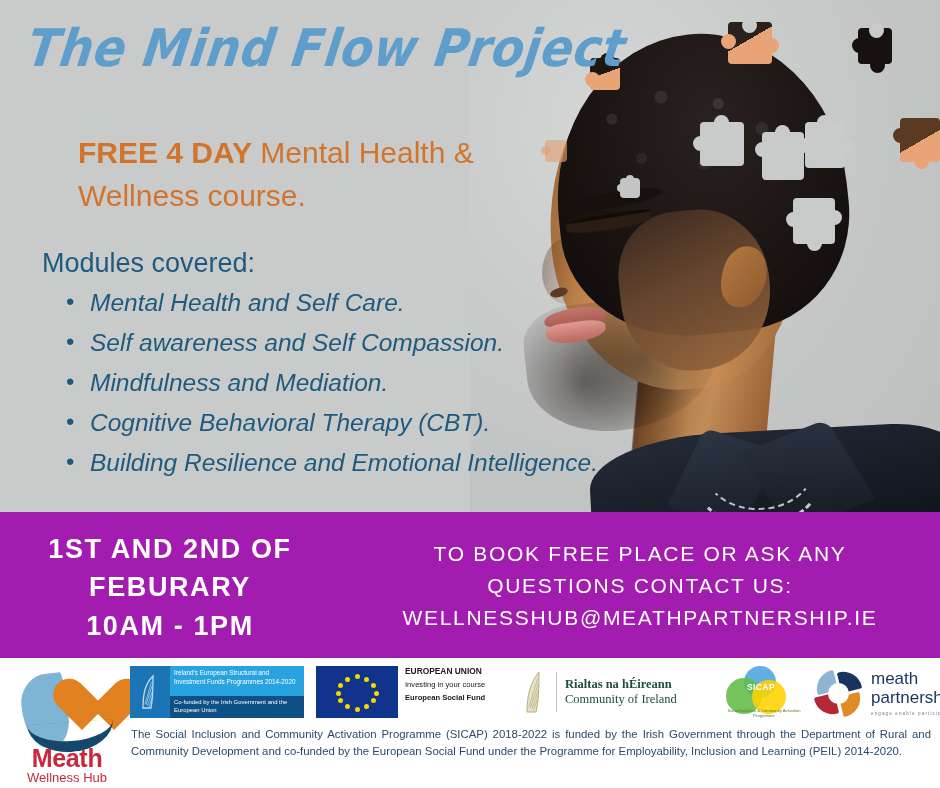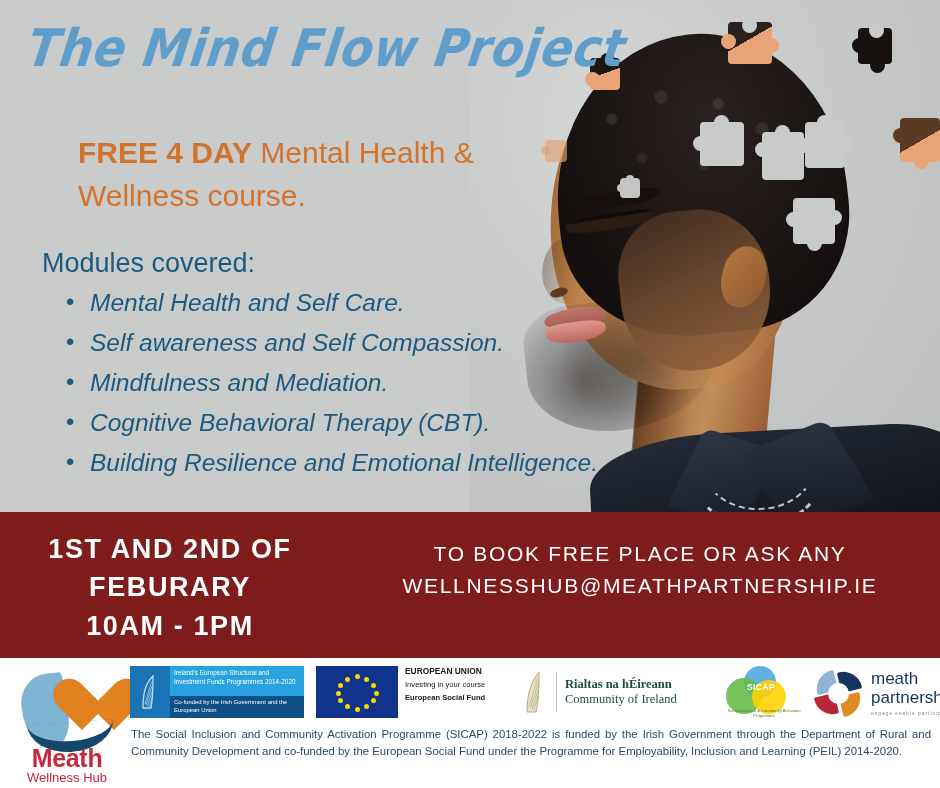--- a/index.html
+++ b/index.html
@@ -202,21 +202,21 @@
     line-height: 1.63; white-space: nowrap;
   }
   .modules li::before {
     content: "•"; position: absolute; left: 6px; top: -1px;
     font-size: 24px; font-style: normal; color: #1d5a7e;
   }
 
   
   .banner {
     position: absolute; left: 0; top: 512px; width: 940px; height: 146px;
-    background: #7f1d1d;
+    background: #a21caf;
   }
   .banner-left {
     position: absolute; left: 0; top: 18px; width: 340px;
     text-align: center; color: #ffffff;
     font-size: 27px; font-weight: 700; letter-spacing: 1.6px; line-height: 1.42;
   }
   .banner-right {
     position: absolute; left: 350px; top: 26px; width: 580px;
     text-align: center; color: #ffffff;
     font-size: 21px; letter-spacing: 1.7px; line-height: 1.52;
@@ -422,20 +422,21 @@
   </ul>
 
   <div class="banner">
     <div class="banner-left">
       <div>1ST AND 2ND OF</div>
       <div>FEBURARY</div>
       <div>10AM - 1PM</div>
     </div>
     <div class="banner-right">
       <div>TO BOOK FREE PLACE OR ASK ANY</div>
+      <div>QUESTIONS CONTACT US:</div>
       <div>WELLNESSHUB@MEATHPARTNERSHIP.IE</div>
     </div>
   </div>
 
   <div class="footer">
 
     <div class="mwh-logo">
       <div class="mwh-wave"></div>
       <div class="mwh-heart"></div>
       <div class="mwh-swoosh"></div>

